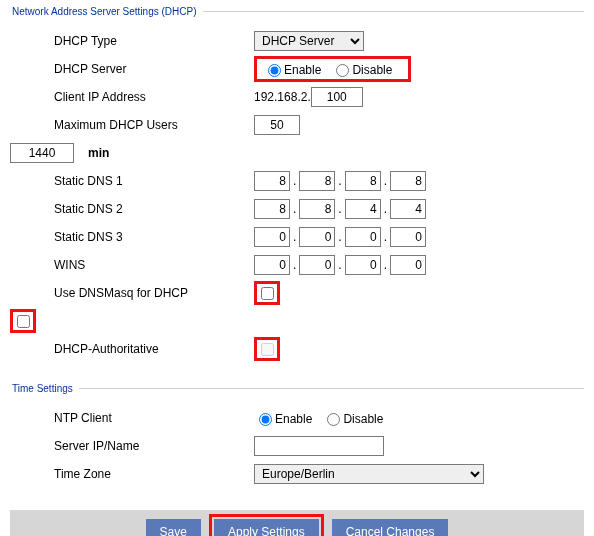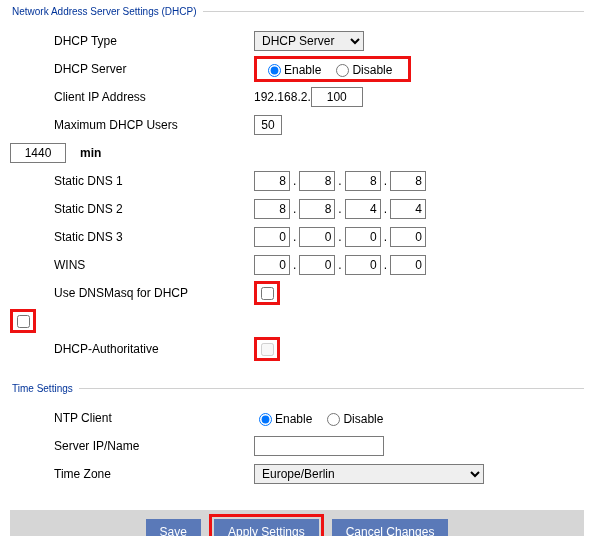--- a/index.html
+++ b/index.html
@@ -16,21 +16,21 @@
   .ip-input { width: 36px; text-align: right; }
   .dot { margin: 0 3px; }
   .suffix { margin-left: 14px; font-weight: bold; }
   .chk-red { border: 3px solid #e11; width: 26px; height: 24px; display: inline-flex; align-items: center; justify-content: center; box-sizing: border-box; }
   .chk-red input { margin:0; }
   .footer { background: #d6d6d6; height: 44px; display: flex; align-items: center; justify-content: center; gap: 8px; margin-top: 16px; }
   .btn { background: #5a79b8; color: #fff; border: none; font: inherit; height: 26px; padding: 0 14px; cursor: pointer; }
   .btn-hl { border: 3px solid #e11; padding: 2px; display:inline-flex; }
   .tz-select { width: 230px; }
   .srv-input { width: 130px; }
-  .num-input { width: 56px; text-align: center; }
+  .num-input { width: 64px; text-align: center; }
 </style>
 </head>
 <body>
 
 <fieldset>
   <legend>Network Address Server Settings (DHCP)</legend>
 
   <div class="row">
     <div class="lbl">DHCP Type</div>
     <div class="val">
@@ -60,21 +60,21 @@
     <div class="lbl">Client IP Address</div>
     <div class="val">
       <span>192.168.2.</span>
       <input type="text" class="num-input" style="width: 52px;" value="100">
     </div>
   </div>
 
   <div class="row">
     <div class="lbl">Maximum DHCP Users</div>
     <div class="val">
-      <input type="text" class="num-input" style="width: 28px;" value="50">
+      <input type="text" class="num-input" style="width: 46px;" value="50">
     </div>
   </div>
 
   <div class="row">
     <div class="val">
       <input type="text" class="num-input" value="1440" style="">
       <span class="suffix">min</span>
     </div>
   </div>
 

